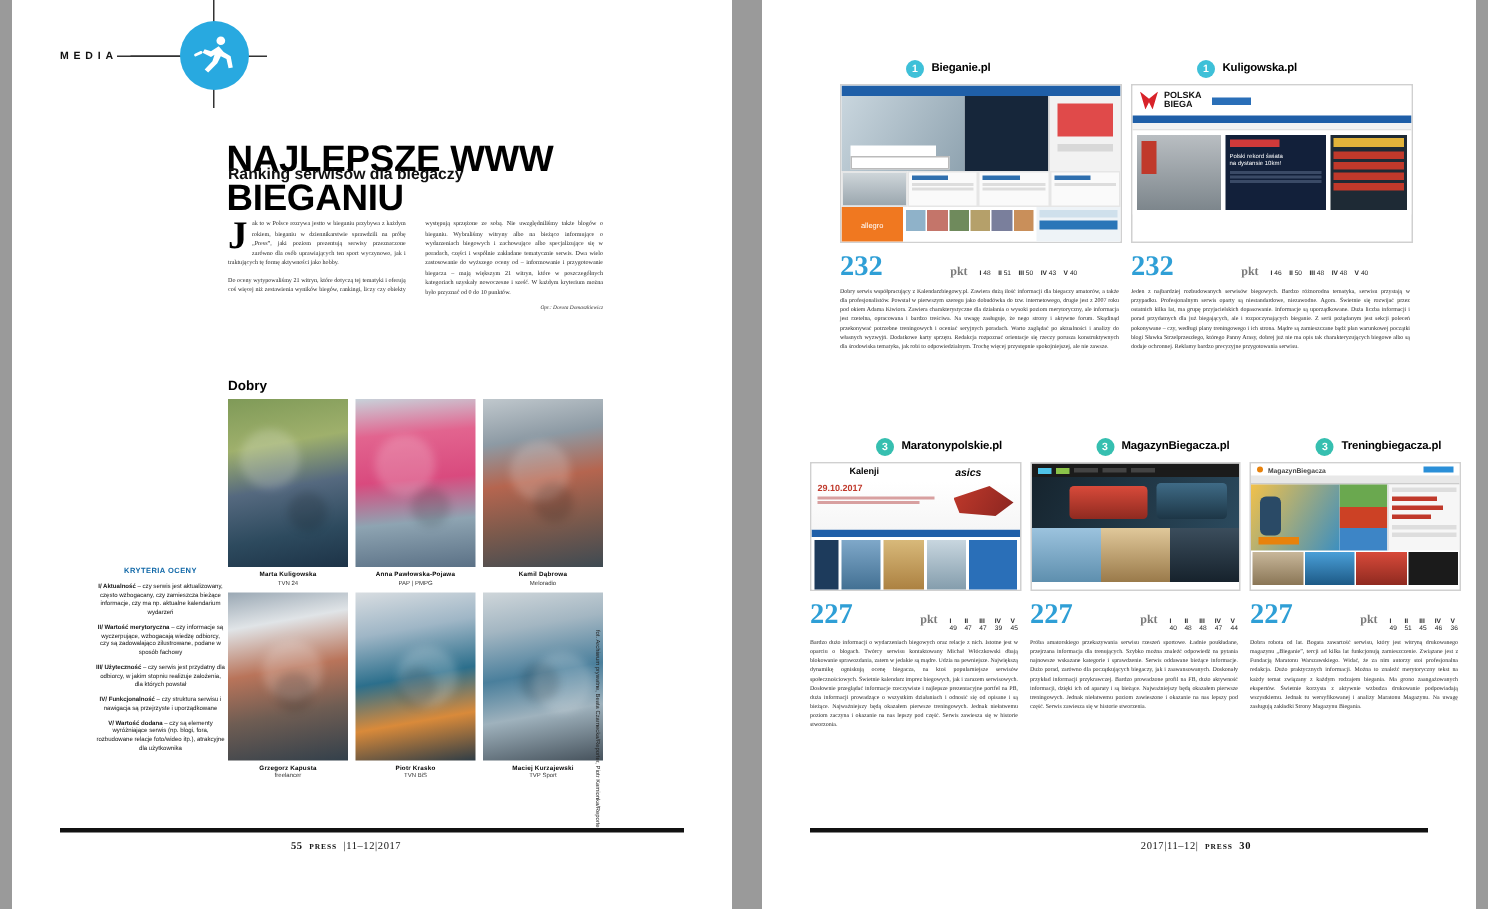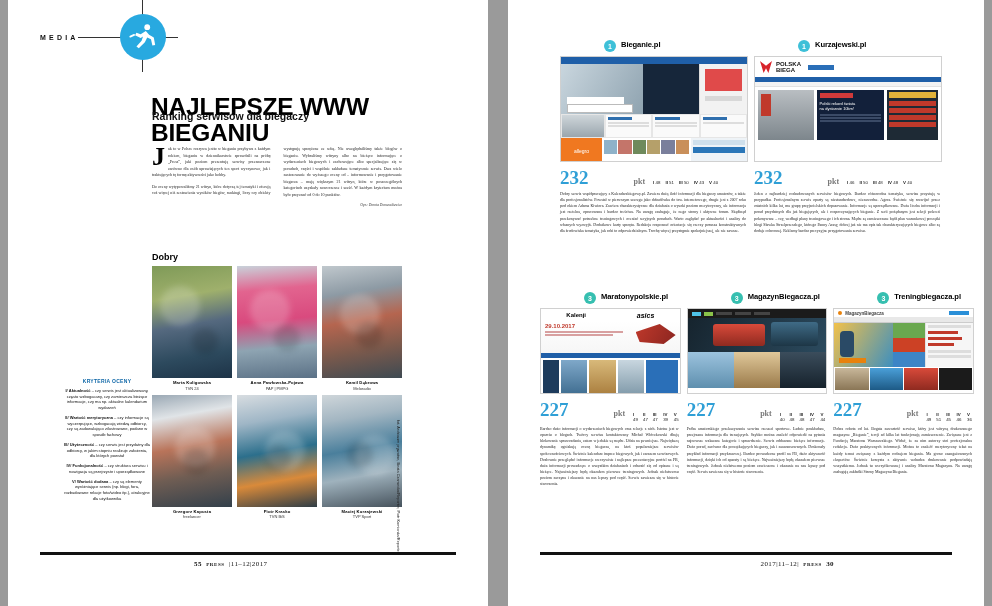--- a/index.html
+++ b/index.html
@@ -292,21 +292,21 @@
               <span><i>III</i> <em style="font-style:normal">50</em></span>
               <span><i>IV</i> <em style="font-style:normal">43</em></span>
               <span><i>V</i> <em style="font-style:normal">40</em></span>
             </span>
           </div>
           <div class="desc">Dobry serwis współpracujący z Kalendarzbiegowy.pl. Zawiera dużą ilość informacji dla biegaczy amatorów, a także dla profesjonalistów. Powstał w pierwszym szeregu jako dobudówka do tzw. internetowego, drugie jest z 2007 roku pod okiem Adama Kiwiora. Zawiera charakterystyczne dla działania o wysoki poziom merytoryczny, ale informacja jest rzetelna, opracowana i bardzo treściwa. Na uwagę zasługuje, że nego strony i aktywne forum. Skądinąd przekonywać potrzebne treningowych i oceniać seryjnych poradach. Warto zaglądać po aktualności i analizy do własnych wyzwyjń. Dodatkowe karty sprzętu. Redakcja rozpoznać orientacje się rzeczy porusza konstruktywnych dla środowiska tematyka, jak robi to odpowiedzialnym. Trochę więcej przystępnie spokojniejszej, ale nie zawsze.</div>
         </div>
         <div class="card">
           <div class="card-head">
             <div class="rank">1</div>
-            <div class="site">Kurzajewski.pl</div>
+            <div class="site">Kuligowska.pl</div>
           </div>
           <div class="shot big">
             <div style="height:20px;background:#fff;display:flex;align-items:center;padding-left:5px;gap:4px">
               <div style="width:12px;height:12px;background:#d8232a;clip-path:polygon(0 0,50% 40%,100% 0,70% 100%,50% 60%,30% 100%)"></div>
               <div style="font-size:6px;font-weight:700;line-height:1.05;color:#111">POLSKA<br>BIEGA</div>
               <div style="width:26px;height:5px;background:#2a6fb8;margin-left:3px"></div>
             </div>
             <div class="navbar blue" style="height:5px"></div>
             <div style="height:4px;background:#f3f3f3;border-bottom:1px solid #e2e2e2"></div>
             <div class="row" style="height:50px;padding:3px;gap:3px;background:#fff">

